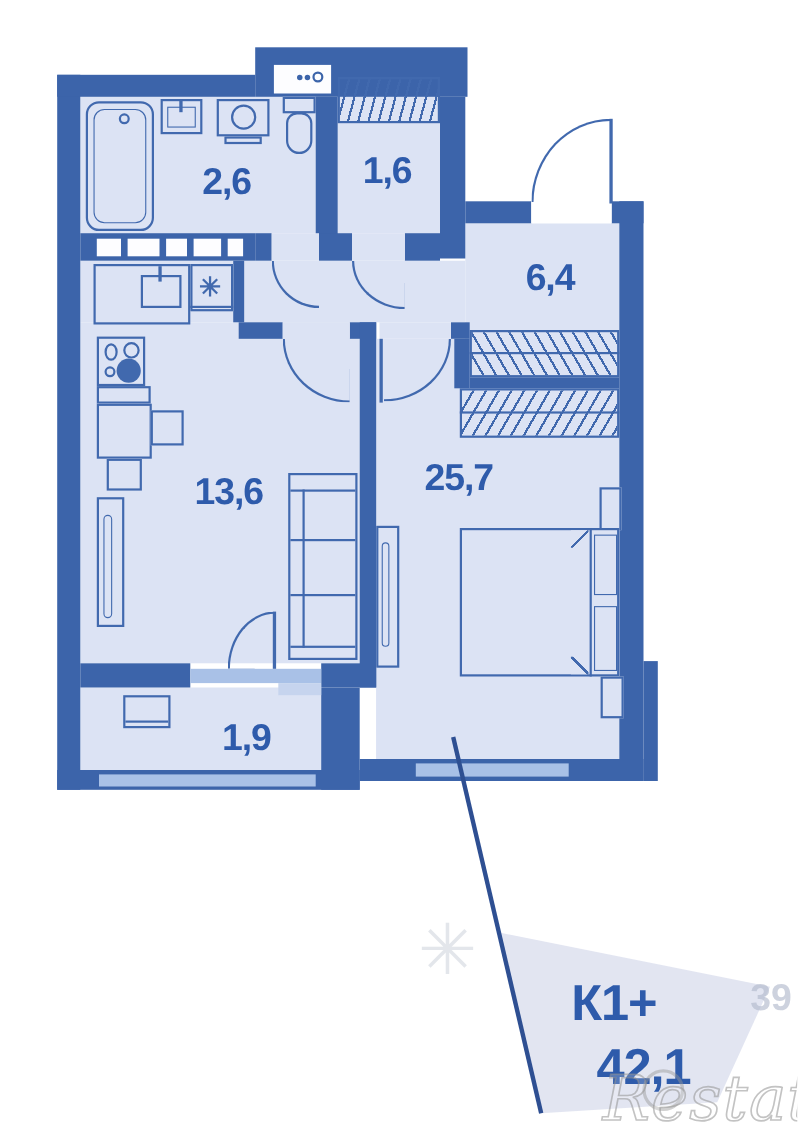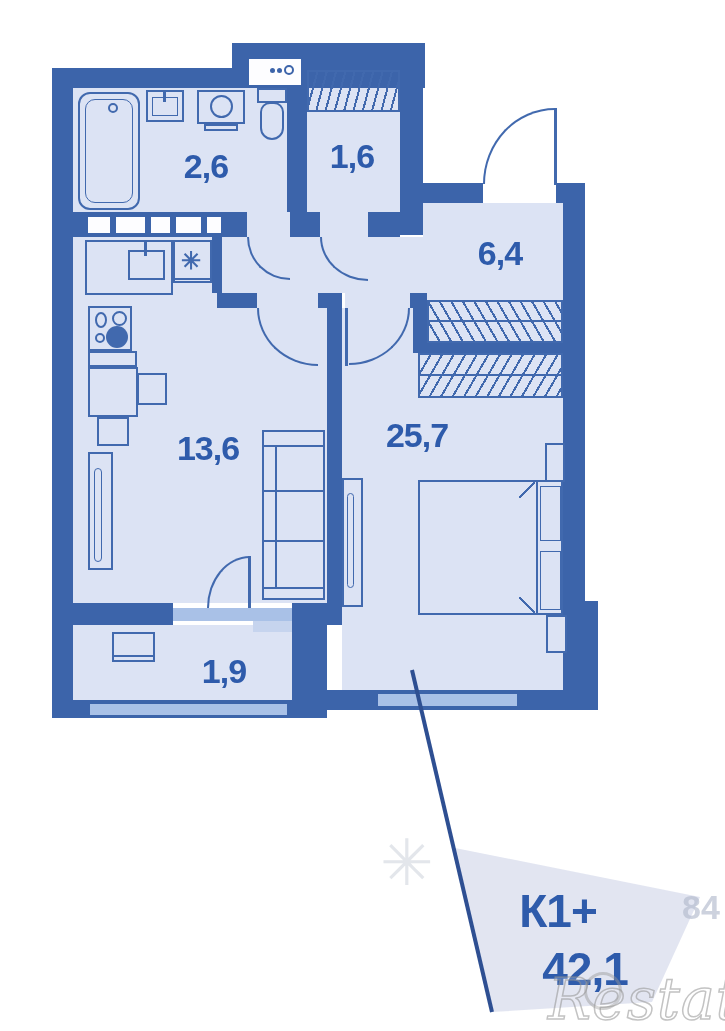--- a/index.html
+++ b/index.html
@@ -189,21 +189,21 @@
   <div class="room-label" style="left:500px;top:253px;">6,4</div>
   <div class="room-label" style="left:208px;top:448px;">13,6</div>
   <div class="room-label" style="left:417px;top:435px;">25,7</div>
   <div class="room-label" style="left:224px;top:671px;">1,9</div>
 
   <svg id="overlay" width="725" height="1031" viewBox="0 0 725 1031">
     <polygon points="455,848 700,897 652,1002 492,1012" fill="#dfe3f0" fill-opacity="0.92"></polygon>
     <line x1="412" y1="670" x2="492" y2="1012" stroke="#2e4f92" stroke-width="4"></line>
   </svg>
 
-  <div class="ghost-gray" style="left:682px;top:888px;font-size:34px;">84</div>
+  <div class="ghost-gray" style="left:682px;top:888px;font-size:34px;">39</div>
   <div style="left:380px;top:826px;font-size:64px;color:rgba(176,182,198,0.35);z-index:3;">✳</div>
 
   <div id="callout-type" style="left:558px;top:911px;">К1+</div>
   <div id="callout-area" style="left:585px;top:969px;">42,1</div>
 
   <div id="brand-ring"></div>
   <div id="brand-watermark">Restate</div>
 
 </div>
 

